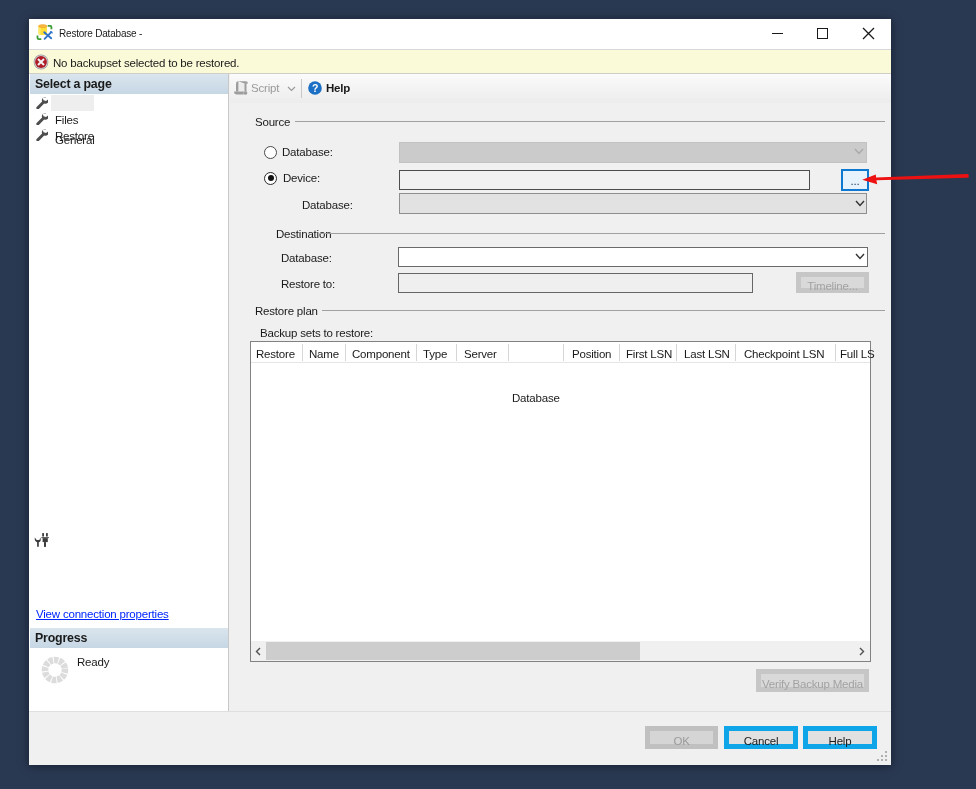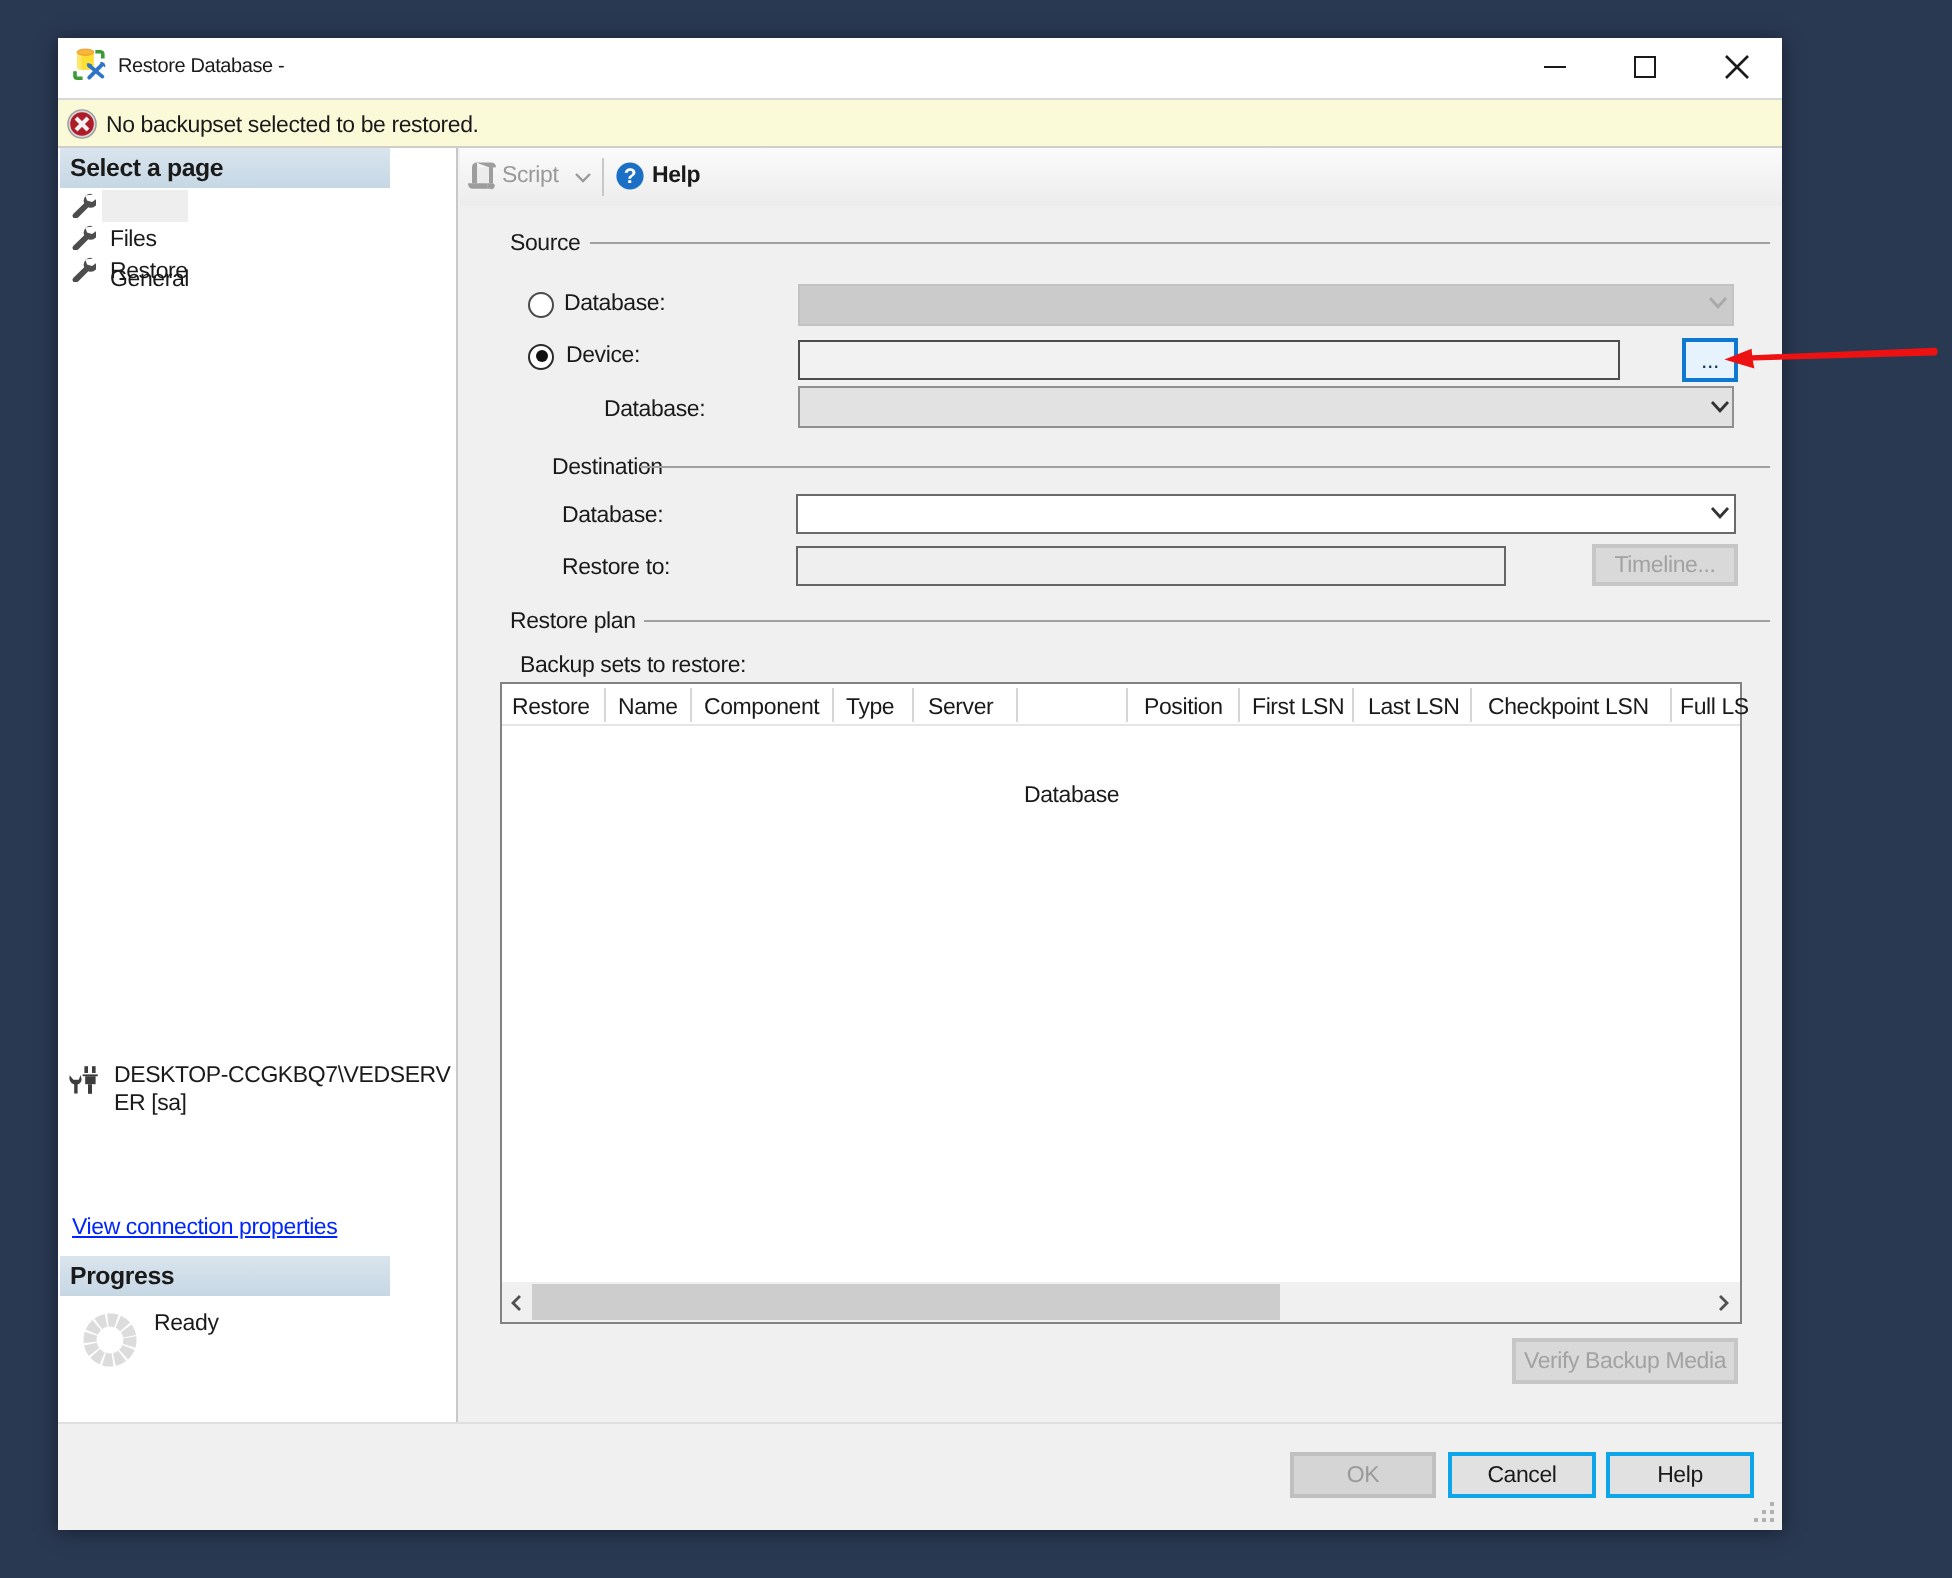--- a/index.html
+++ b/index.html
@@ -2,24 +2,24 @@
 <html><head>
 <meta charset="utf-8">
 <style>
   html,body{margin:0;padding:0;}
   body{width:976px;height:789px;overflow:hidden;background:#2a3952;
        font-family:"Liberation Sans",sans-serif;font-size:11.5px;letter-spacing:-0.2px;color:#1a1a1a;}
   #stage{position:relative;width:976px;height:789px;}
   .abs{position:absolute;}
   .lbl{position:absolute;white-space:nowrap;line-height:14px;}
   .hline{position:absolute;height:1px;background:#a0a0a0;}
-  .sechdr{position:absolute;left:30px;width:165px;height:20px;
+  .sechdr{position:absolute;left:30px;width:198px;height:20px;
           background:linear-gradient(180deg,#dae5ee,#c6d7e4);
           font-weight:bold;font-size:12.4px;padding-left:5px;line-height:20px;box-sizing:border-box;}
-  .btn{position:absolute;background:#e1e1e1;border:2px solid #0ea5e9;
+  .btn{position:absolute;background:#e1e1e1;border:5px solid #0ea5e9;
        text-align:center;box-sizing:border-box;}
   .btn.disabled{background:#d9d9d9;border-color:#c6c6c6;color:#a2a2a2;}
 </style>
 </head>
 <body>
 <div id="stage">
 
   <div class="abs" style="left:29px;top:19px;width:862px;height:746px;background:#f0f0f0;box-shadow:0 1px 9px rgba(5,10,20,0.55);"></div>
 
   <div class="abs" style="left:29px;top:19px;width:862px;height:30px;background:#ffffff;"></div>
@@ -75,21 +75,20 @@
   <svg class="abs" style="left:34px;top:532px;" width="16" height="16" viewBox="0 0 16 16">
     <g fill="#3c3c3c">
       <path d="M0.8 5.6 Q0.2 9.5 3.1 10.2 L3.1 14.7 L4.8 14.7 L4.8 10.2 Q7.7 9.5 6.3 5.5 L5.4 7.9 L2.7 7.9 Z"></path>
       <rect x="8.2" y="1.1" width="1.8" height="3.4"></rect>
       <rect x="12" y="1.1" width="1.8" height="3.4"></rect>
       <rect x="7.3" y="5.2" width="7.6" height="0.9"></rect>
       <rect x="8.6" y="6.1" width="5.2" height="4"></rect>
       <rect x="10" y="10.1" width="2" height="4.8"></rect>
     </g>
   </svg>
-  <div class="lbl" style="left:57px;top:532px;width:172px;white-space:normal;word-break:break-all;line-height:13.5px;">DESKTOP-CCGKBQ7\VEDSERVER [sa]</div>
   <div class="lbl" style="left:36px;top:607px;color:#0026ff;text-decoration:underline;">View connection properties</div>
 
   <div class="sechdr" style="top:628px;">Progress</div>
   <svg class="abs" style="left:40px;top:655px;" width="30" height="30" viewBox="0 0 30 30">
     <circle cx="15" cy="15" r="10" fill="none" stroke="#dcdcdc" stroke-width="6.6" stroke-dasharray="4.3 0.94" transform="rotate(-8 15 15)"></circle>
   </svg>
   <div class="lbl" style="left:77px;top:655px;">Ready</div>
 
   <div class="abs" style="left:230px;top:74px;width:661px;height:29px;background:linear-gradient(180deg,#fbfbfb,#ececec);"></div>
   <svg class="abs" style="left:233px;top:79px;" width="16" height="17" viewBox="0 0 16 17">

